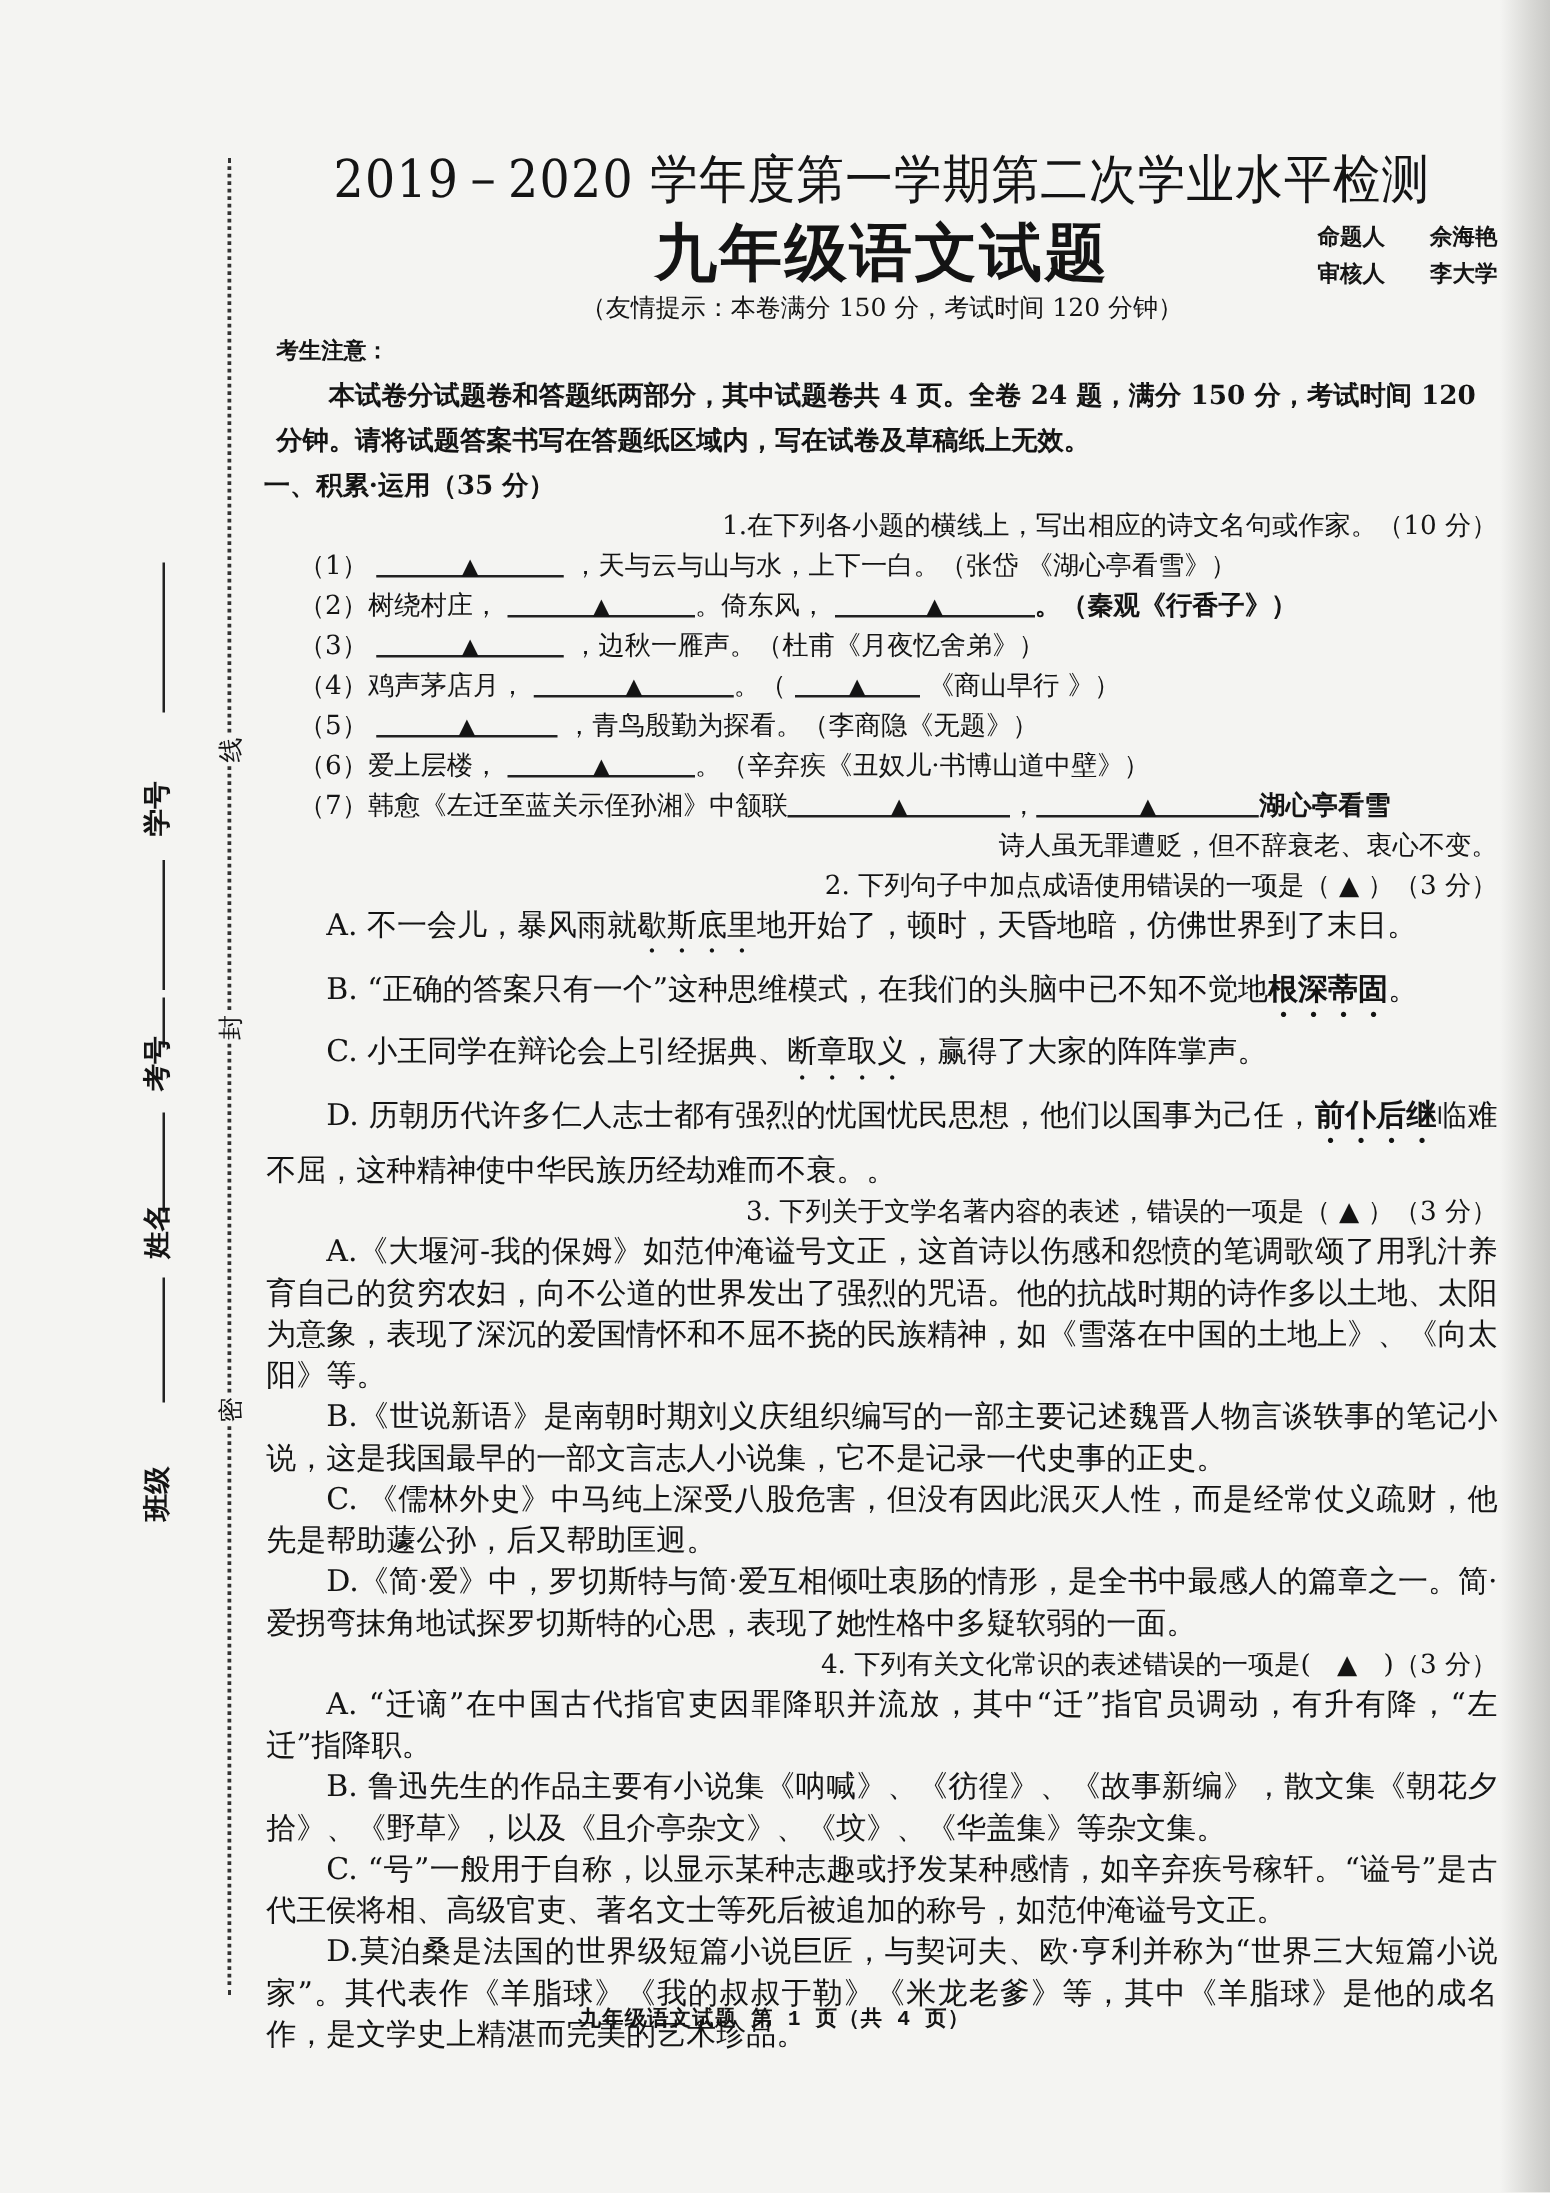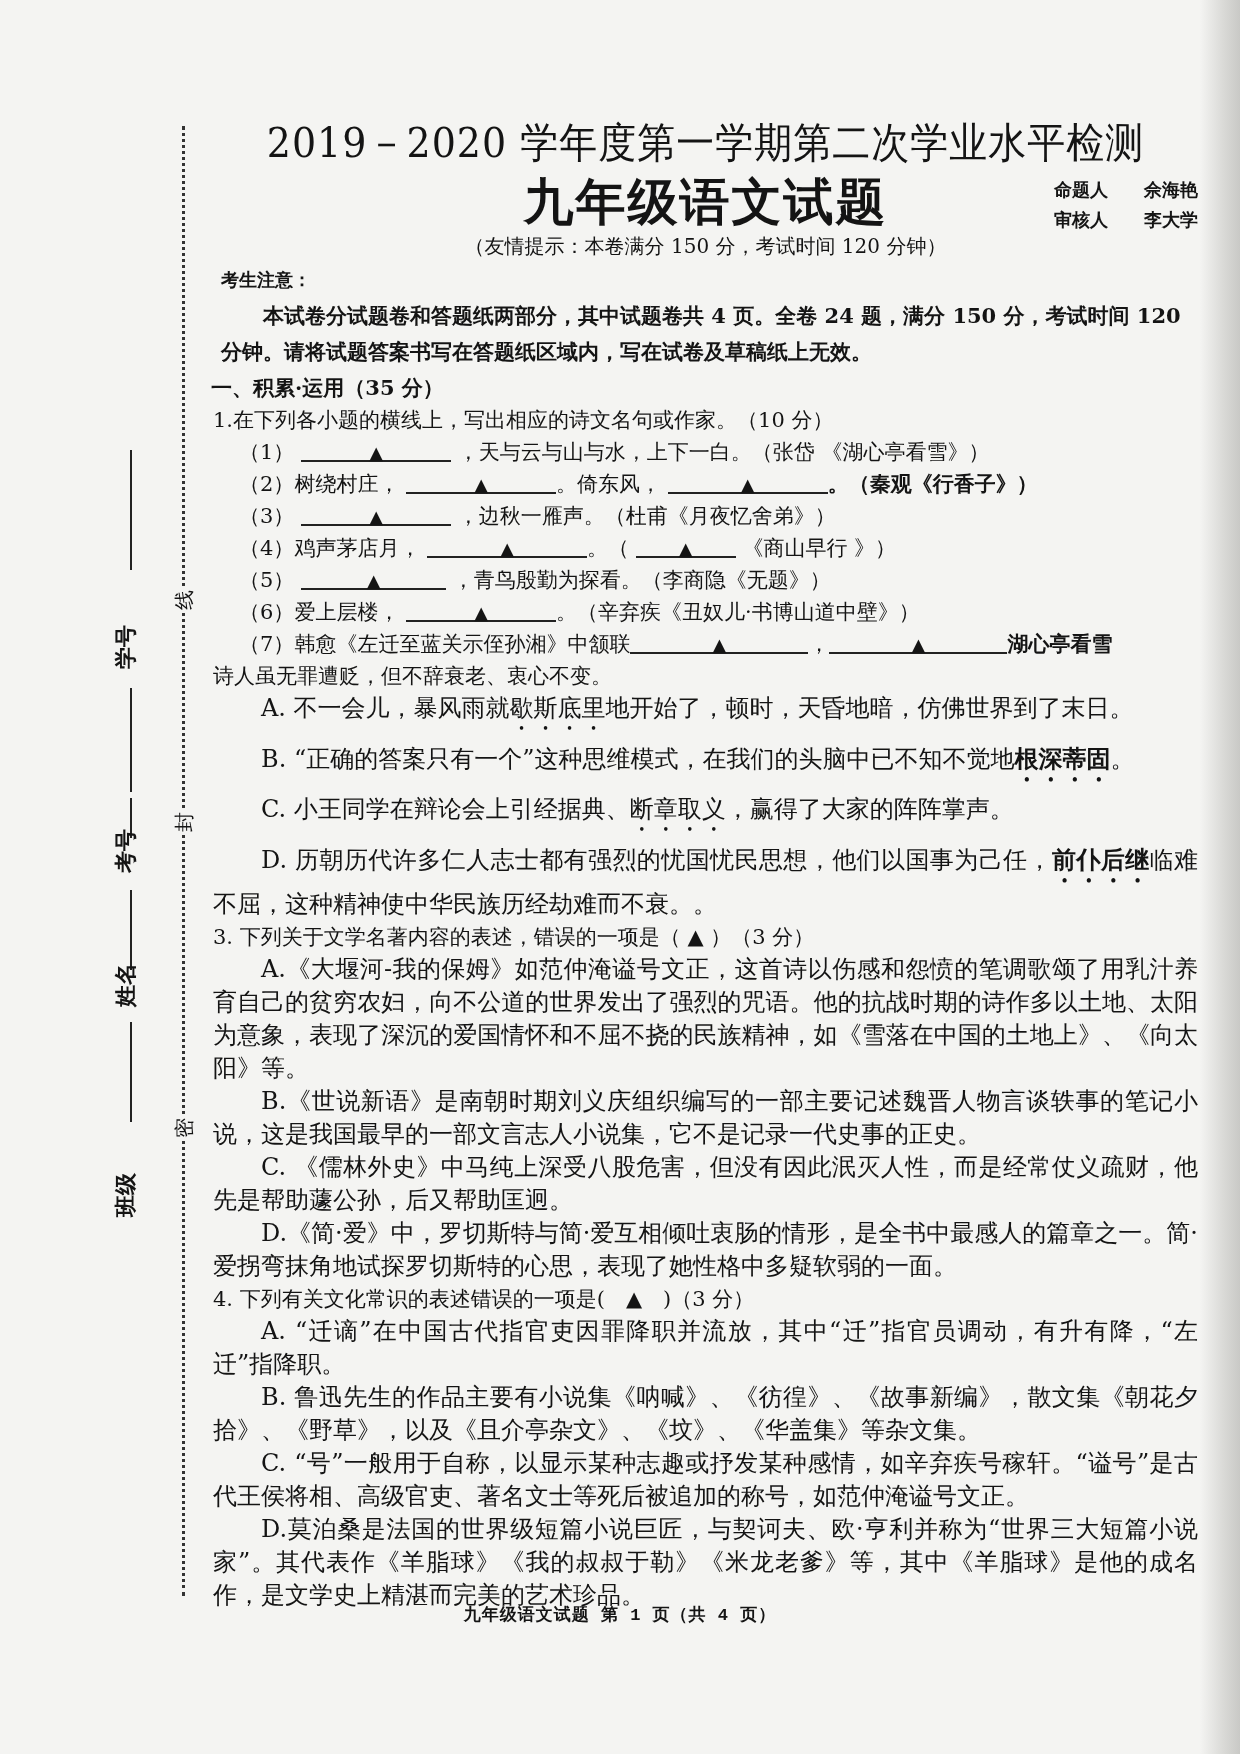--- a/index.html
+++ b/index.html
@@ -41,21 +41,21 @@
     font-size: 50px; font-weight: bold; letter-spacing: 2px; margin: 0;
   }
   .authors { position: absolute; right: 0; top: 6px; font-size: 18px; font-weight: bold; line-height: 30px; }
   .authors div { white-space: nowrap; }
   .authors span { display: inline-block; }
   .authors .role { width: 90px; }
   .tip { text-align: center; font-size: 20px; margin: 2px 0 8px 0; }
   .notice-head { font-size: 18px; font-weight: bold; margin: 8px 0 6px 8px; }
   .notice-body { font-size: 21px; font-weight: bold; line-height: 36px; text-indent: 2em; margin: 0 0 0 0; padding-left: 8px; }
   .section-head { font-size: 21px; font-weight: bold; margin: 2px 0 0 -2px; line-height: 32px; }
-  .q { font-size: 21px; line-height: 32px; margin: 0; }
+  .q { font-size: 21px; line-height: 32px; margin: 0; text-align: right; }
   .sub { font-size: 21px; line-height: 32px; padding-left: 26px; white-space: nowrap; }
   .blank {
     display: inline-block; border-bottom: 2px solid #222; text-align: center;
     height: 24px; vertical-align: baseline; position: relative;
   }
   .tri { font-size: 18px; line-height: 24px; }
   .opt { font-size: 24px; line-height: 33px; text-indent: 2em; margin: 0; text-align: justify; }
   .opt.gap { margin-bottom: 6px; }
   .dotted { text-emphasis: dot; -webkit-text-emphasis: dot; text-emphasis-position: under; -webkit-text-emphasis-position: under; }
   .bold { font-weight: bold; }
@@ -139,20 +139,21 @@
   </div>
   <div class="sub">
     <span>（6）</span><span>爱上层楼，</span>
     <span class="blank" style="width:150px;"><span class="tri">▲</span></span><span>。（辛弃疾《丑奴儿·书博山道中壁》）</span>
   </div>
   <div class="sub">
     <span>（7）</span><span>韩愈《左迁至蓝关示侄孙湘》中颔联</span><span class="blank" style="width:178px;"><span class="tri">▲</span></span><span>，</span><span class="blank" style="width:178px;"><span class="tri">▲</span></span><span class="bold">湖心亭看雪</span>
   </div>
   <p class="q">诗人虽无罪遭贬，但不辞衰老、衷心不变。</p>
 
+  <p class="q">2. 下列句子中加点成语使用错误的一项是（ ▲ ）（3 分）</p>
   <p class="opt gap"><span>A. 不一会儿，暴风雨就</span><span class="dotted">歇斯底里</span><span>地开始了，顿时，天昏地暗，仿佛世界到了末日。</span></p>
   <p class="opt gap"><span>B. “正确的答案只有一个”这种思维模式，在我们的头脑中已不知不觉地</span><span class="dotted bold">根深蒂固</span><span>。</span></p>
   <p class="opt gap"><span>C. 小王同学在辩论会上引经据典、</span><span class="dotted">断章取义</span><span>，赢得了大家的阵阵掌声。</span></p>
   <p class="opt" style="text-indent:2em;"><span>D. 历朝历代许多仁人志士都有强烈的忧国忧民思想，他们以国事为己任，</span><span class="dotted bold">前仆后继</span><span>临难不屈，这种精神使中华民族历经劫难而不衰。。</span></p>
 
   <p class="q">3. 下列关于文学名著内容的表述，错误的一项是（ ▲ ）（3 分）</p>
   <p class="opt">A.《大堰河-我的保姆》如范仲淹谥号文正，这首诗以伤感和怨愤的笔调歌颂了用乳汁养育自己的贫穷农妇，向不公道的世界发出了强烈的咒语。他的抗战时期的诗作多以土地、太阳为意象，表现了深沉的爱国情怀和不屈不挠的民族精神，如《雪落在中国的土地上》、《向太阳》等。</p>
   <p class="opt">B.《世说新语》是南朝时期刘义庆组织编写的一部主要记述魏晋人物言谈轶事的笔记小说，这是我国最早的一部文言志人小说集，它不是记录一代史事的正史。</p>
   <p class="opt">C. 《儒林外史》中马纯上深受八股危害，但没有因此泯灭人性，而是经常仗义疏财，他先是帮助蘧公孙，后又帮助匡迥。</p>
   <p class="opt">D.《简·爱》中，罗切斯特与简·爱互相倾吐衷肠的情形，是全书中最感人的篇章之一。简·爱拐弯抹角地试探罗切斯特的心思，表现了她性格中多疑软弱的一面。</p>

